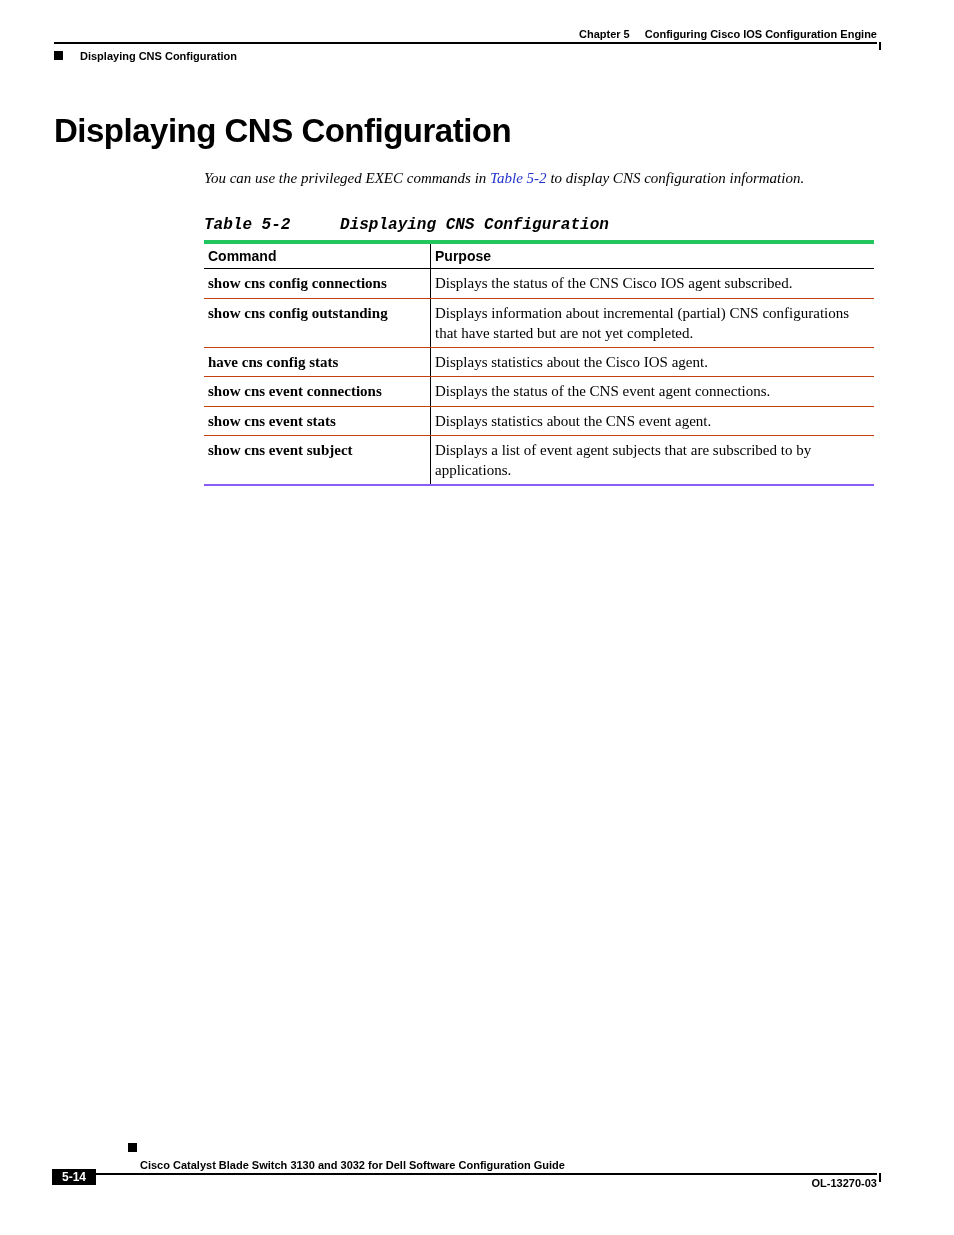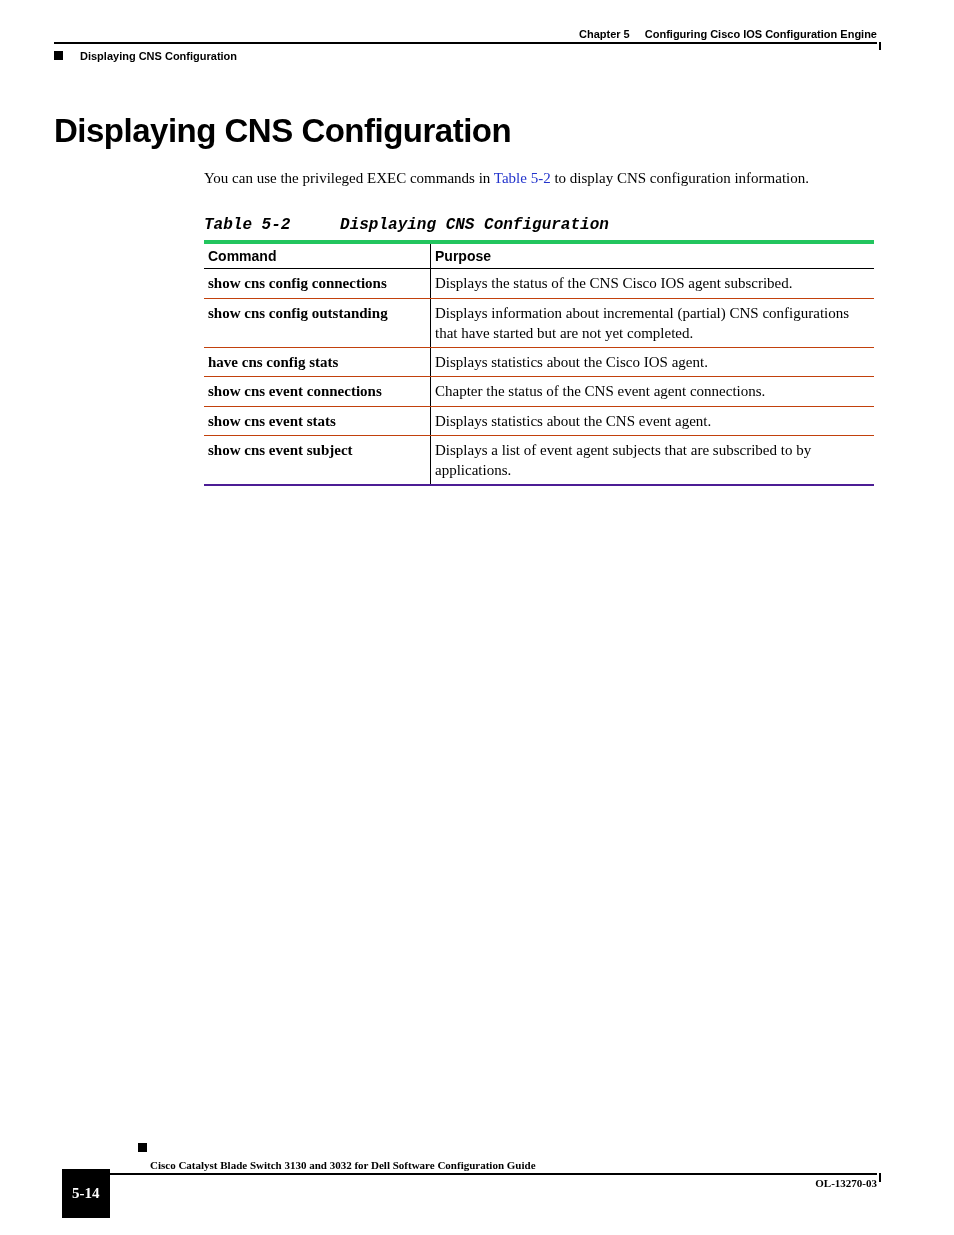--- a/index.html
+++ b/index.html
@@ -71,20 +71,21 @@
     letter-spacing: -0.5px;
     margin: 0 0 18px 0;
   }
   .body-indent {
     margin-left: 150px;
   }
   .para {
     font-size: 15px;
     line-height: 1.35;
     margin: 0 0 18px 0;
+    font-style: italic;
   }
   .link { color: #2233cc; }
   .table-caption {
     font-family: Liberation Mono, monospace;
     font-weight: bold;
     font-style: italic;
     font-size: 16px;
     margin: 28px 0 6px 0;
   }
   .table-caption .tnum { margin-right: 40px; font-style: italic; }
@@ -102,32 +103,32 @@
     border-top: 4px solid #22c55e;
     border-bottom: 1px solid #000;
   }
   table.cmd th.col2, table.cmd td.col2 { border-left: 1px solid #000; }
   table.cmd td {
     vertical-align: top;
     padding: 4px 4px;
     border-bottom: 1px solid #c2410c;
     line-height: 1.35;
   }
-  table.cmd tr:last-child td { border-bottom: 2px solid #4c1d95; }
+  table.cmd tr:last-child td { border-bottom: 2px solid #8b5cf6; }
   table.cmd td.col1 {
     font-family: "Times New Roman", Times, serif;
     font-weight: bold;
     width: 218px;
   }
   .footer {
     position: absolute;
-    left: 62px;
+    left: 52px;
     right: 77px;
     bottom: 42px;
-    font-family: Liberation Serif, serif;
+    font-family: Liberation Sans, sans-serif;
   }
   .footer-title {
     font-weight: bold;
     font-size: 11px;
     margin-left: 88px;
     margin-bottom: 2px;
   }
   .footer-bar {
     position: relative;
     height: 20px;
@@ -140,22 +141,22 @@
     height: 2px;
     background: #000;
   }
   .page-badge {
     position: absolute;
     left: 0;
     top: -4px;
     background: #000;
     color: #fff;
     font-weight: bold;
-    font-size: 15px;
-    padding: 16px 10px;
+    font-size: 12px;
+    padding: 1px 10px;
   }
   .doc-id {
     position: absolute;
     right: 0;
     top: 4px;
     font-weight: bold;
     font-size: 11px;
   }
   .footer-tick {
     position: absolute;
@@ -216,21 +217,21 @@
         <tr>
           <td class="col1">show cns config outstanding</td>
           <td class="col2">Displays information about incremental (partial) CNS configurations that have started but are not yet completed.</td>
         </tr>
         <tr>
           <td class="col1">have cns config stats</td>
           <td class="col2">Displays statistics about the Cisco IOS agent.</td>
         </tr>
         <tr>
           <td class="col1">show cns event connections</td>
-          <td class="col2">Chapter the status of the CNS event agent connections.</td>
+          <td class="col2">Displays the status of the CNS event agent connections.</td>
         </tr>
         <tr>
           <td class="col1">show cns event stats</td>
           <td class="col2">Displays statistics about the CNS event agent.</td>
         </tr>
         <tr>
           <td class="col1">show cns event subject</td>
           <td class="col2">Displays a list of event agent subjects that are subscribed to by applications.</td>
         </tr>
       </tbody>

